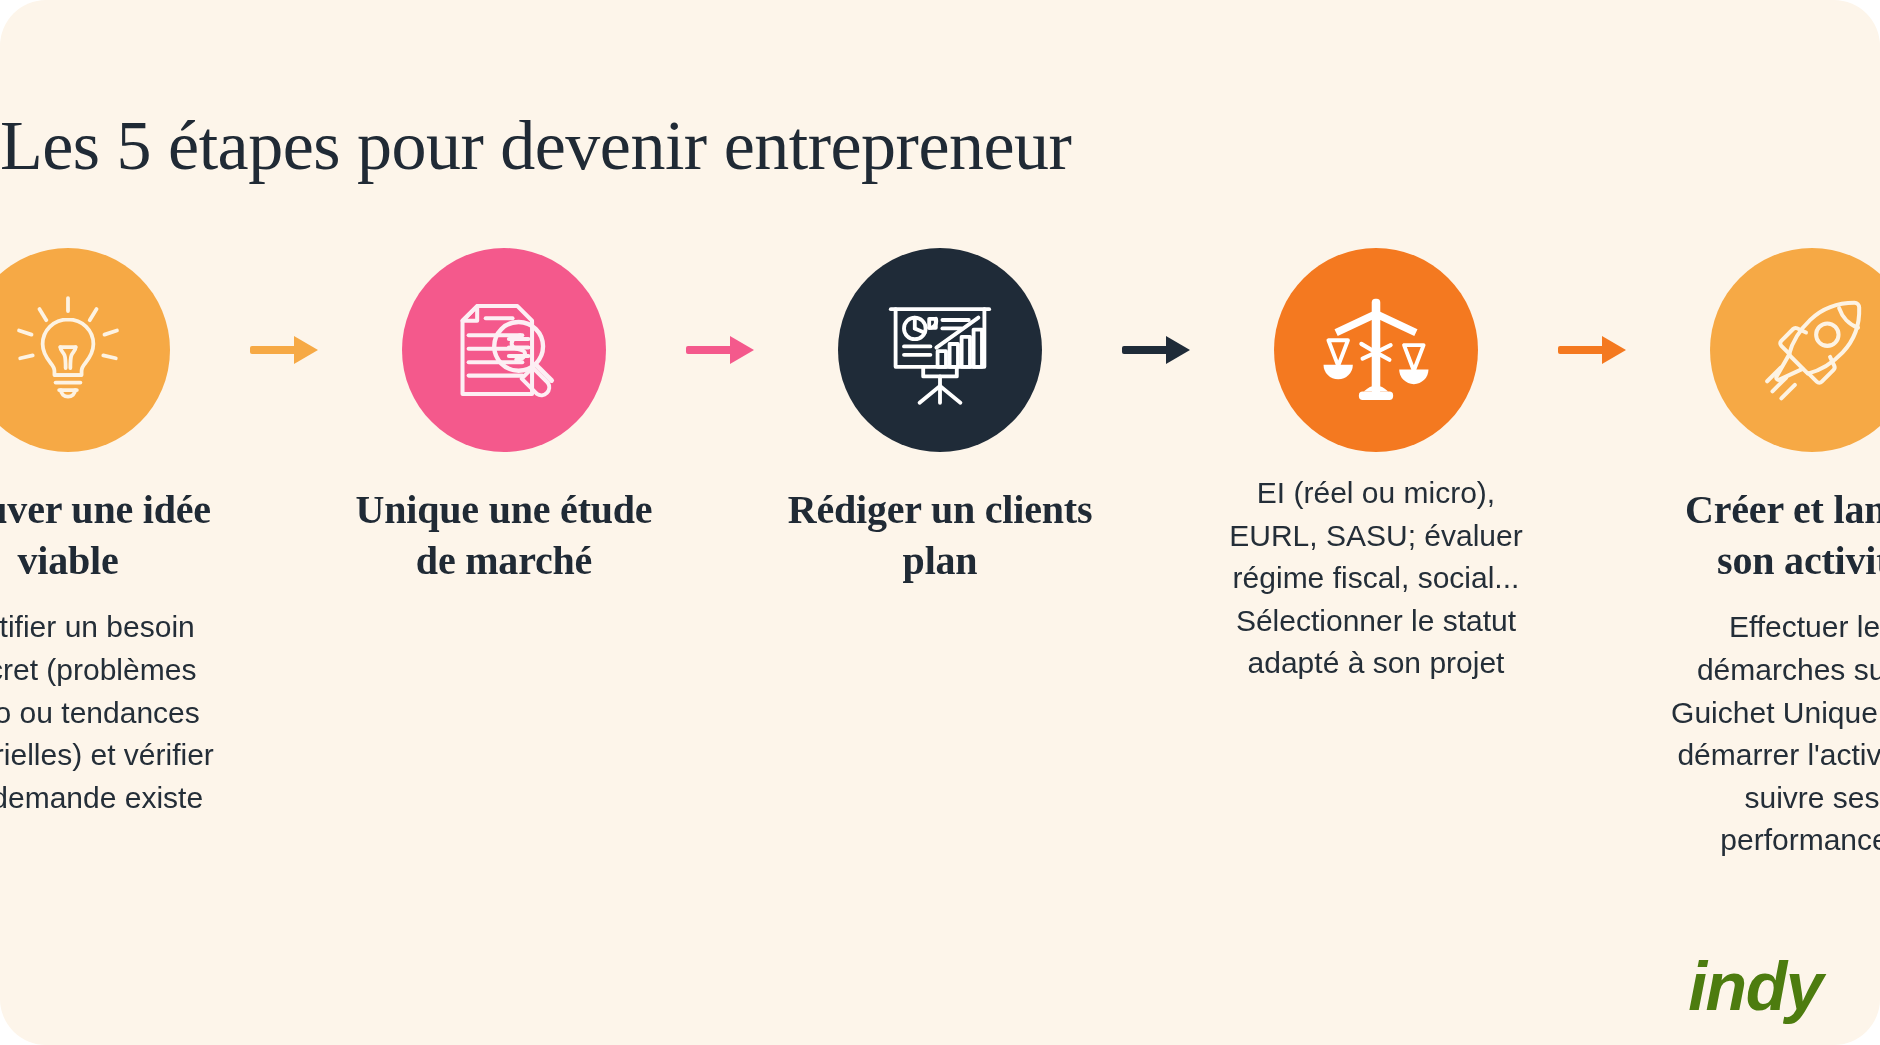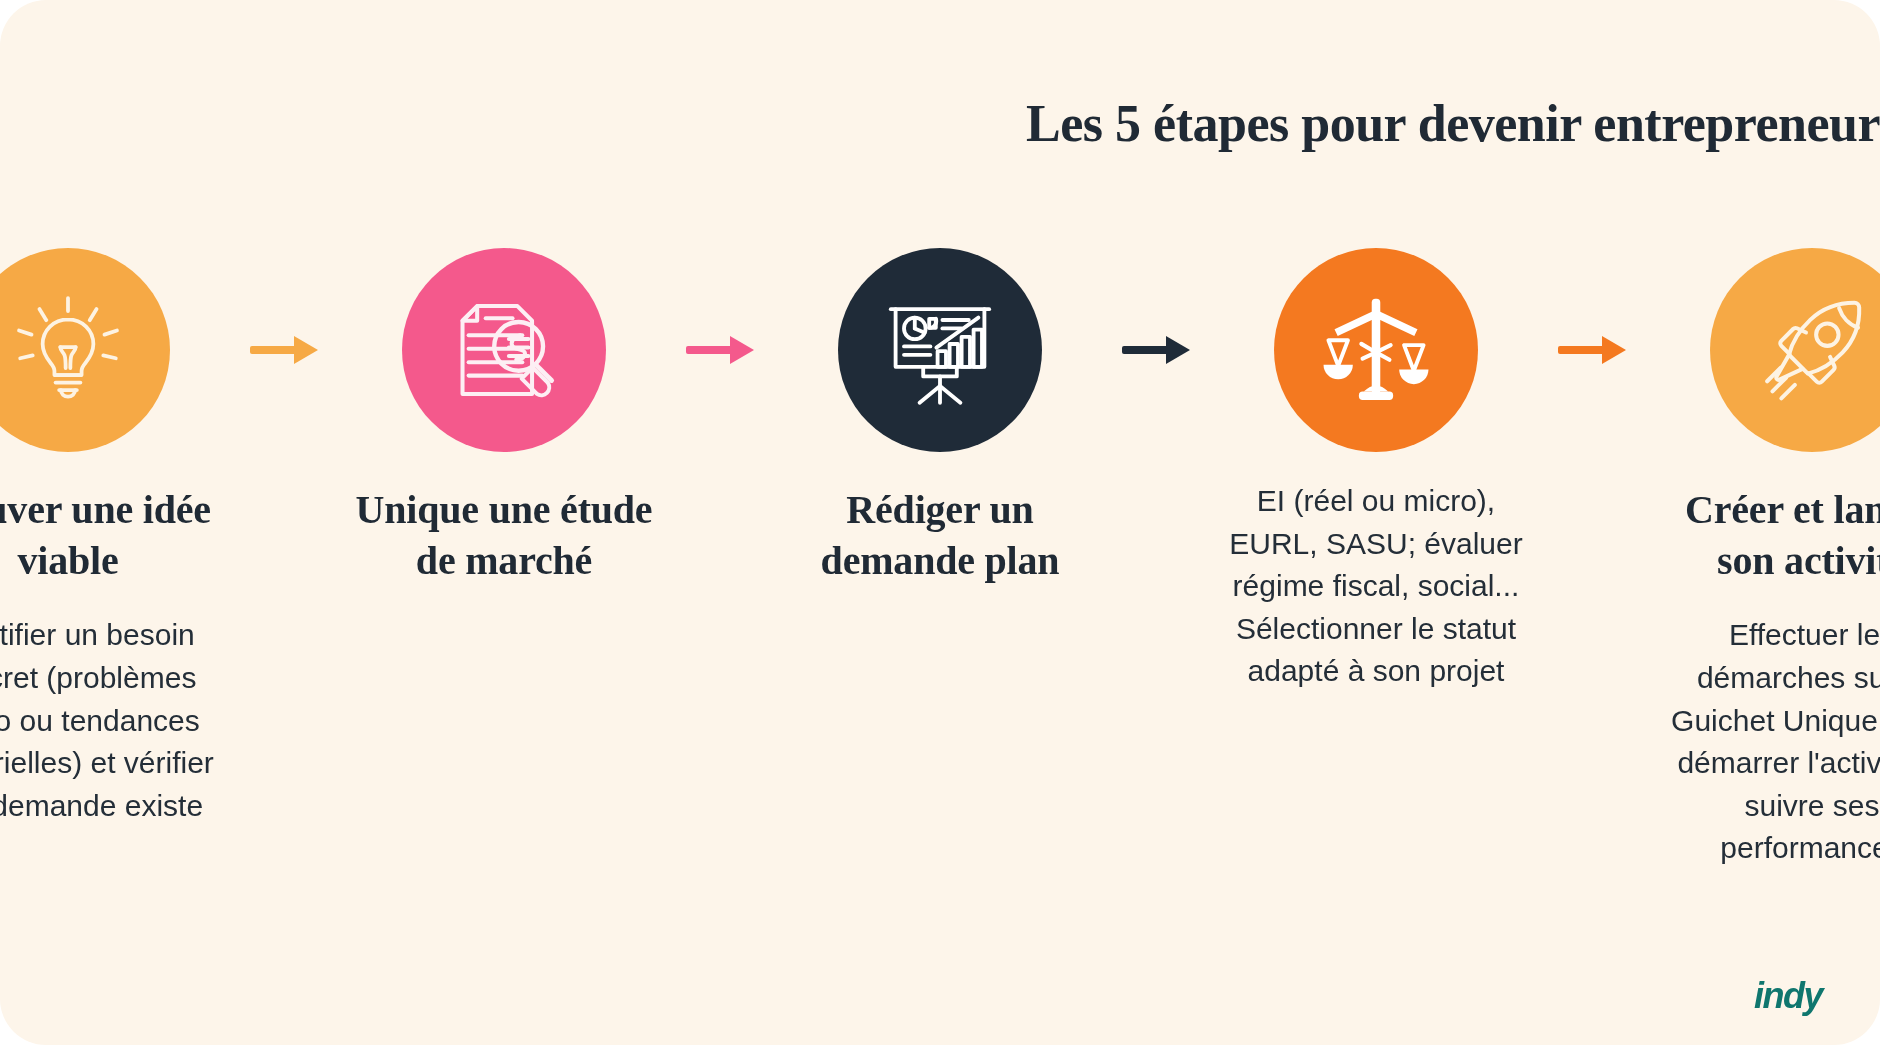--- a/index.html
+++ b/index.html
@@ -24,24 +24,24 @@
     box-sizing: border-box;
     overflow: hidden;
   }
 
   
   .page-title {
     position: absolute;
     top: 62px;
     left: 0;
     width: 100%;
-    text-align: right;
+    text-align: left;
     font-family: "Liberation Serif", "DejaVu Serif", serif;
-    font-size: 52px;
-    font-weight: 700;
+    font-size: 70px;
+    font-weight: 400;
     letter-spacing: -0.5px;
     color: #202A35;
     line-height: 1.05;
   }
 
   
   .steps {
     position: absolute;
     top: 248px;
     left: 56px;
@@ -76,21 +76,21 @@
     font-family: "Liberation Serif", "DejaVu Serif", serif;
     font-size: 40px;
     font-weight: 700;
     line-height: 1.28;
     color: #202A35;
     letter-spacing: -0.2px;
     max-width: 310px;
   }
 
   .step-body {
-    margin-top: 28px;
+    margin-top: 20px;
     font-family: "Liberation Sans", sans-serif;
     font-size: 30px;
     line-height: 1.42;
     color: #242E38;
     max-width: 318px;
   }
 
   
   .connector {
     flex: 0 0 110px;
@@ -98,27 +98,27 @@
     display: flex;
     align-items: center;
     justify-content: center;
   }
   .arrow-svg { display: block; }
 
   
   .brand {
     position: absolute;
     right: 58px;
-    bottom: 28px;
+    bottom: 20px;
     font-family: "Liberation Sans", sans-serif;
-    font-size: 36px;
+    font-size: 68px;
     font-weight: 700;
     font-style: italic;
     letter-spacing: -1.5px;
-    color: #0f766e;
+    color: #4d7c0f;
   }
 </style>
 </head>
 <body>
 
 <div class="canvas">
 
   <h1 class="page-title">Les 5 étapes pour devenir entrepreneur</h1>
 
   <div class="steps">
@@ -211,21 +211,21 @@
             <path d="M20 47h22"></path>
             <path d="M20 54h22"></path>
             <path d="M48 51h7v13h-7z"></path>
             <path d="M58 45h7v19h-7z"></path>
             <path d="M68 39h7v25h-7z"></path>
             <path d="M78 33h7v31h-7z"></path>
             <path d="M47 48 L82 23"></path>
           </svg>
         </span>
       </div>
-      <div class="step-title">Rédiger un demande plan</div>
+      <div class="step-title">Rédiger un clients plan</div>
     </div>
 
     <div class="connector">
       <span>
         <svg class="arrow-svg" width="72" height="34" viewBox="0 0 72 34">
           <rect x="0" y="13" width="48" height="8" rx="2" fill="#1F2B38"></rect>
           <path d="M44 3 L68 17 L44 31 Z" fill="#1F2B38"></path>
         </svg>
       </span>
     </div>

